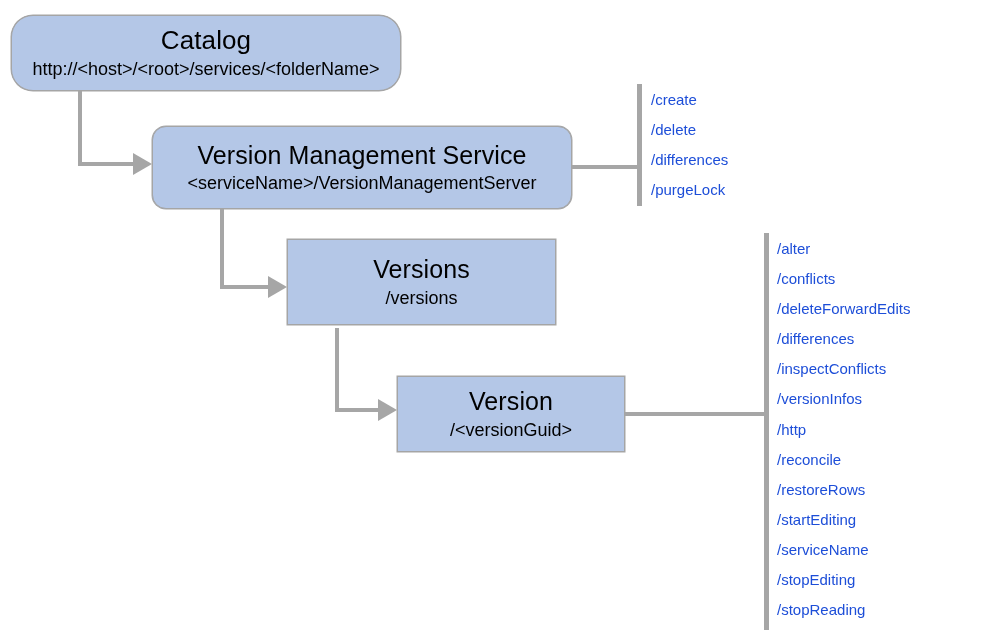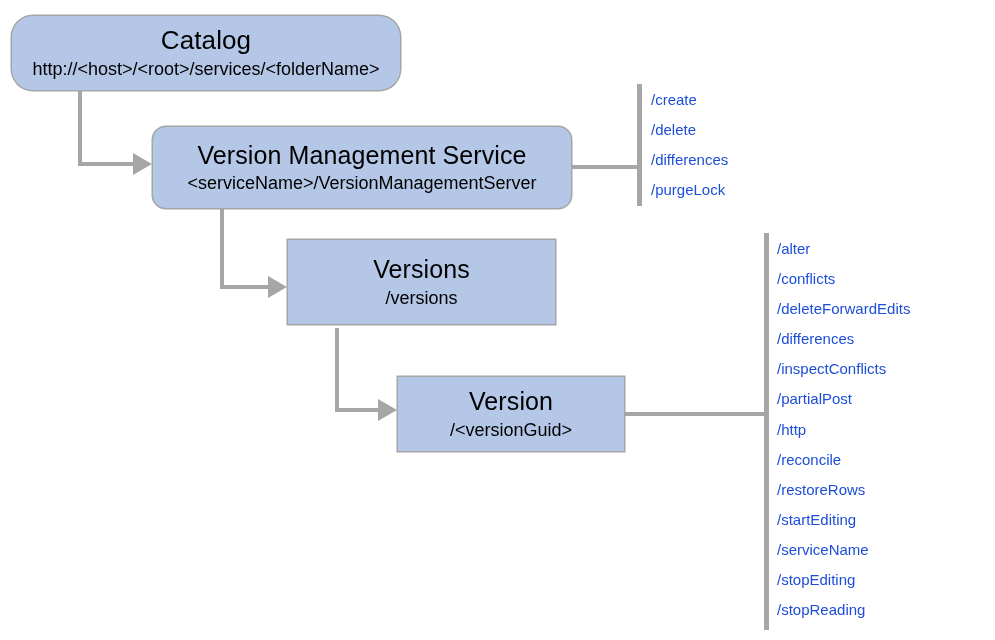--- a/index.html
+++ b/index.html
@@ -139,21 +139,21 @@
     <span class="op-item">/differences</span>
     <span class="op-item">/purgeLock</span>
   </div>
 
   <div class="op-list" id="ops-version">
     <span class="op-item">/alter</span>
     <span class="op-item">/conflicts</span>
     <span class="op-item">/deleteForwardEdits</span>
     <span class="op-item">/differences</span>
     <span class="op-item">/inspectConflicts</span>
-    <span class="op-item">/partialPost</span>
+    <span class="op-item">/versionInfos</span>
     <span class="op-item">/http</span>
     <span class="op-item">/reconcile</span>
     <span class="op-item">/restoreRows</span>
     <span class="op-item">/startEditing</span>
     <span class="op-item">/serviceName</span>
     <span class="op-item">/stopEditing</span>
     <span class="op-item">/stopReading</span>
   </div>
 
 </div>

